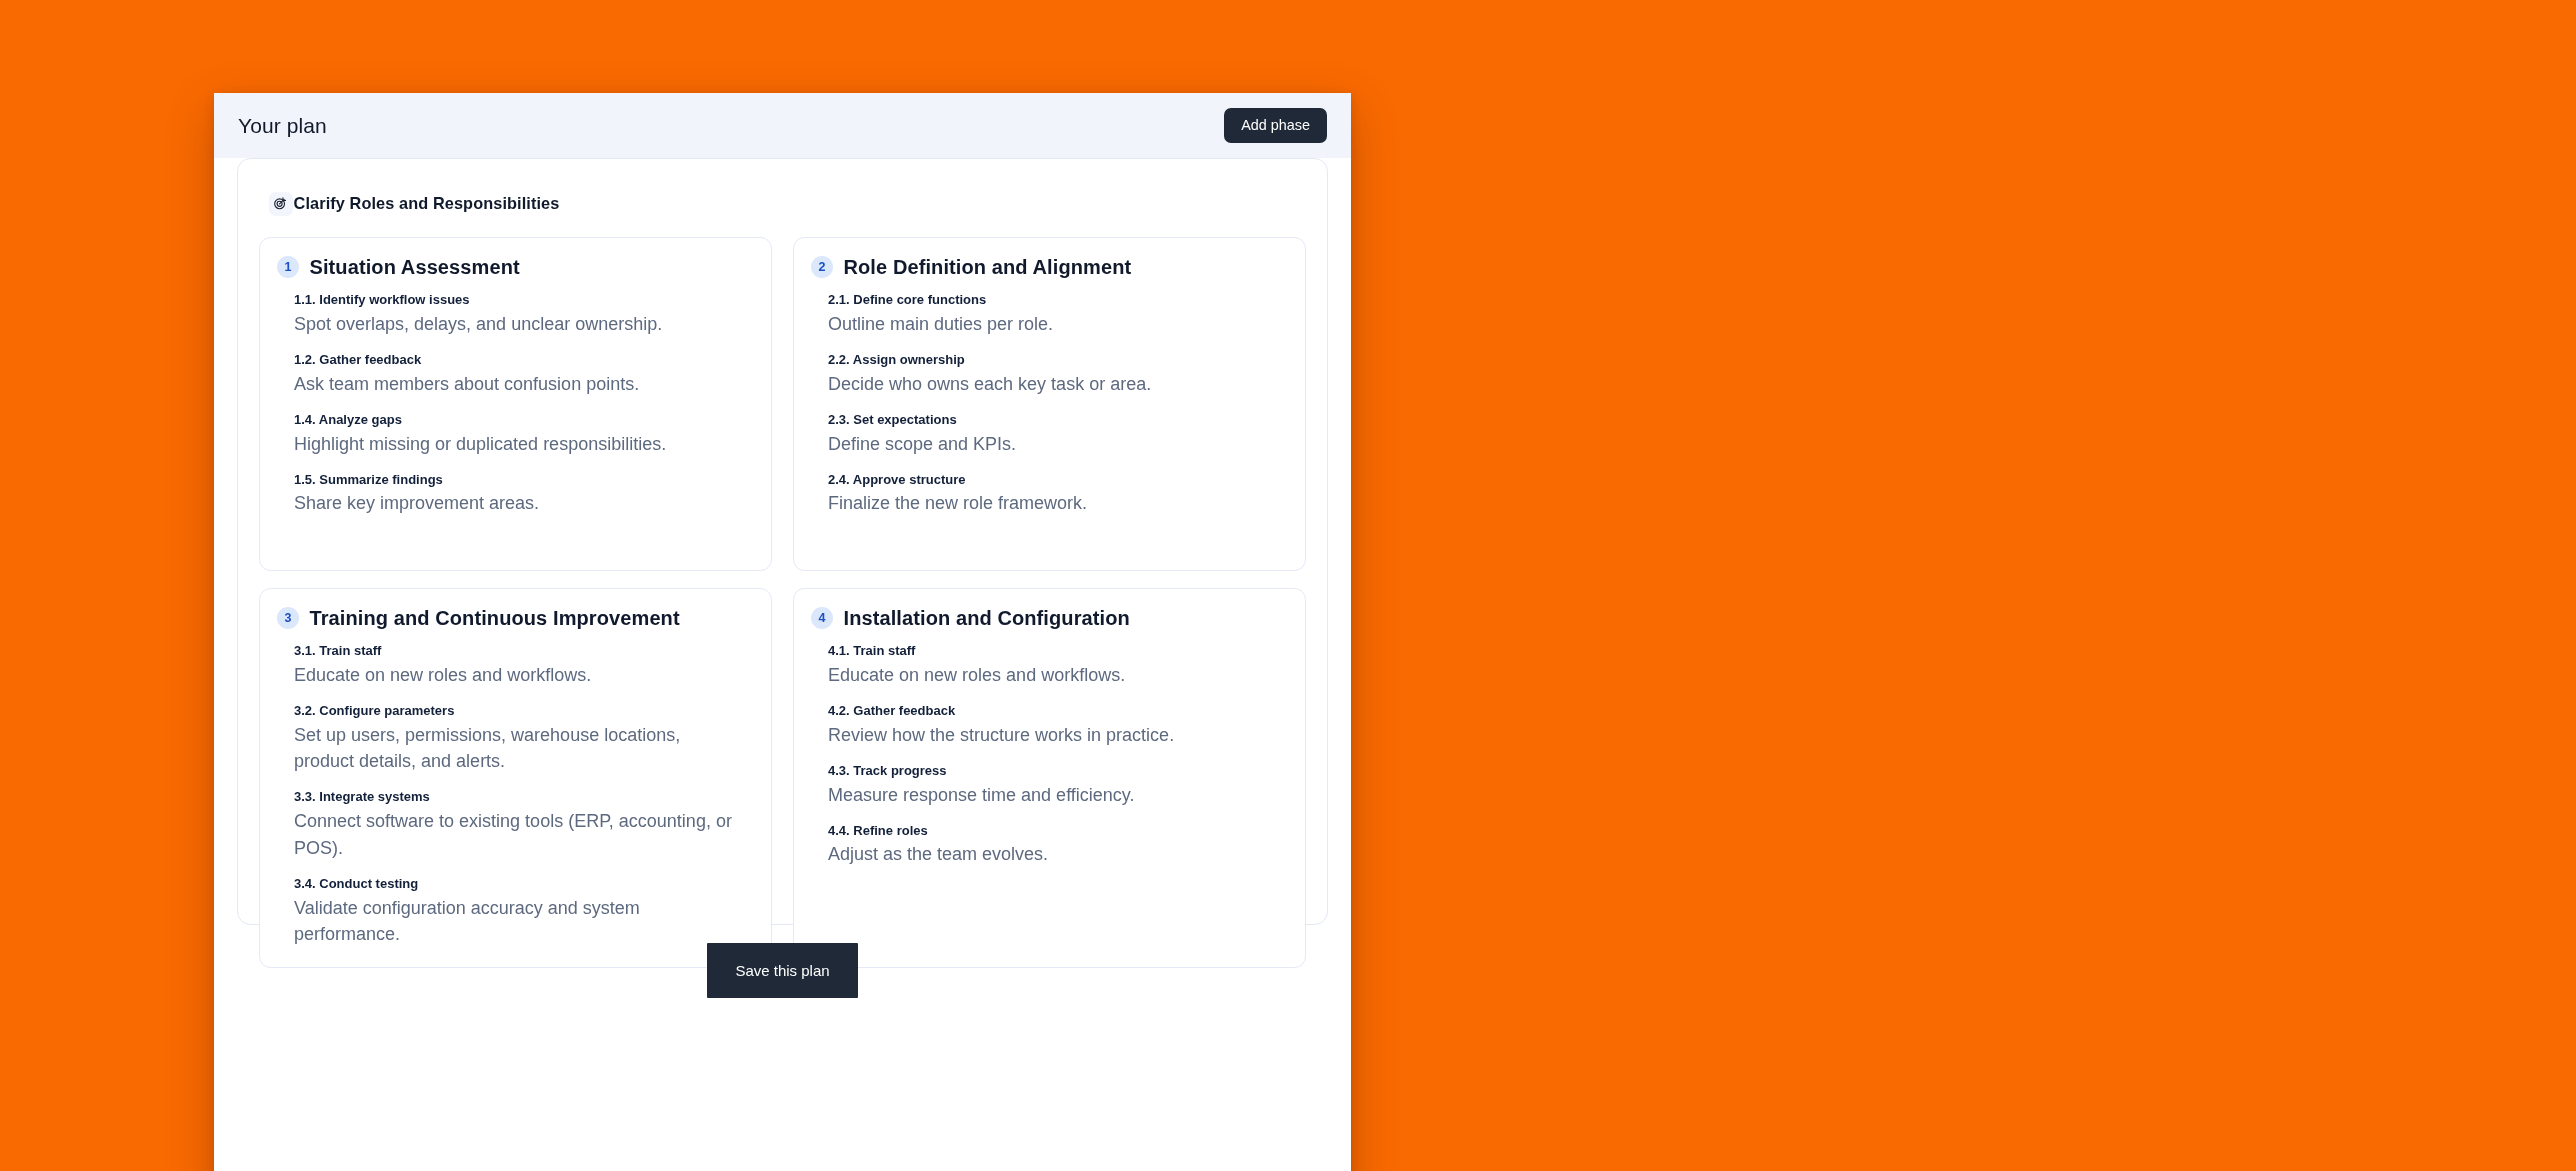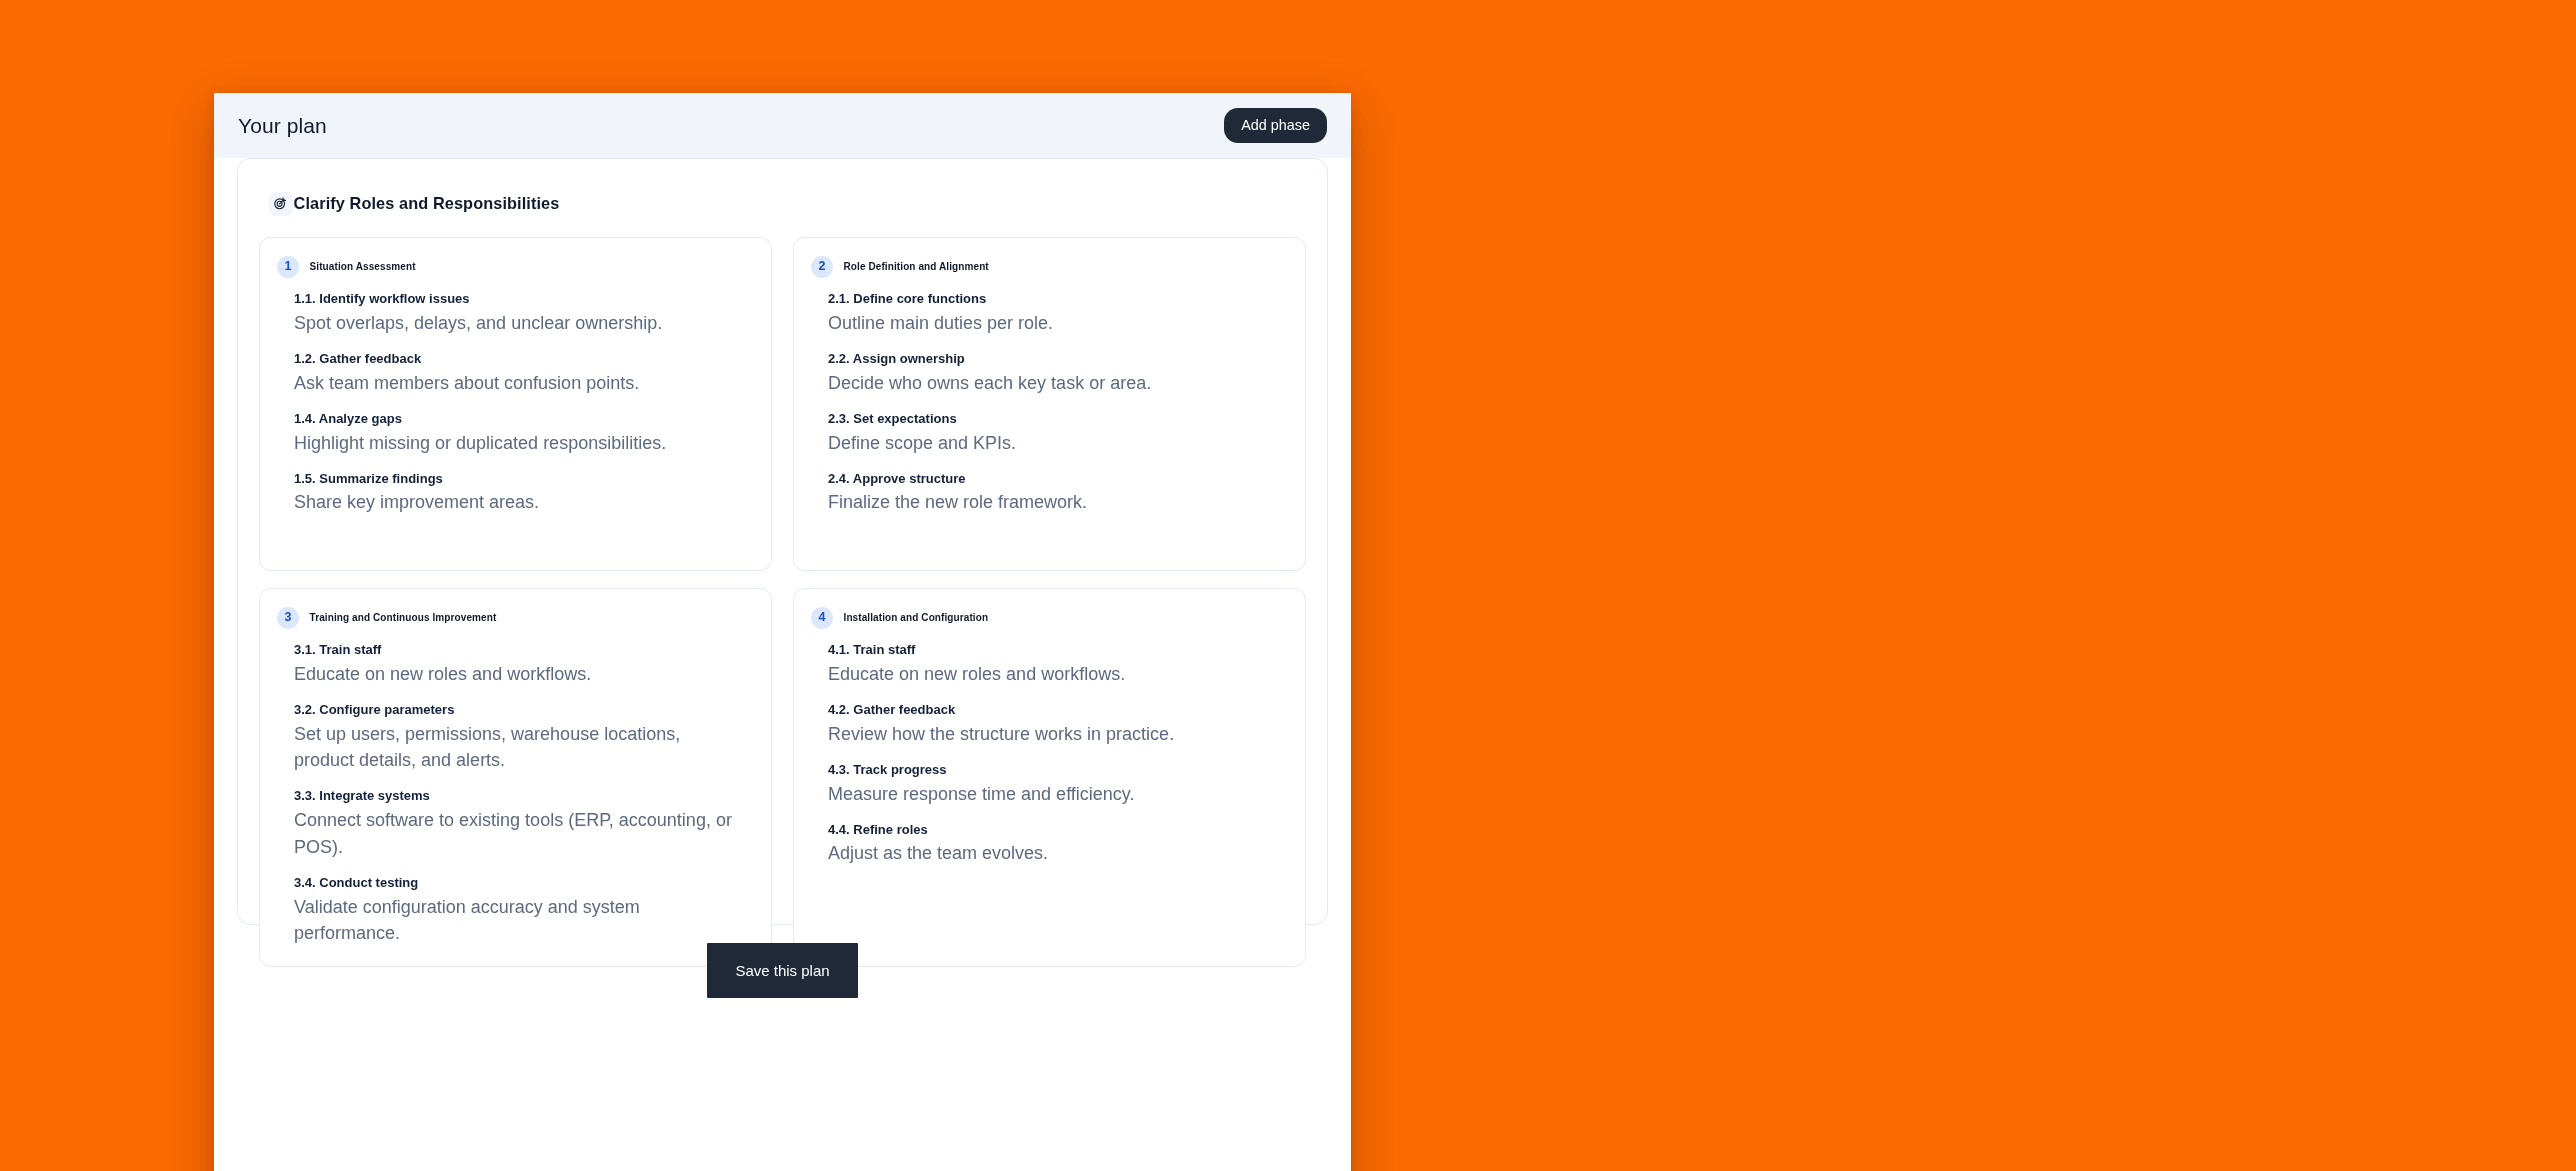--- a/index.html
+++ b/index.html
@@ -42,21 +42,21 @@
     font-size: 21px;
     font-weight: 400;
     color: #11192b;
     letter-spacing: 0.1px;
   }
 
   #add-phase-button {
     background: #1f2937;
     color: #ffffff;
     border: none;
-    border-radius: 14px;
+    border-radius: 7px;
     font-family: "Liberation Sans", sans-serif;
     font-size: 14.4px;
     font-weight: 400;
     padding: 10.5px 17px;
     cursor: pointer;
     line-height: 1;
   }
 
   
   #plan-panel {
@@ -127,21 +127,21 @@
     font-size: 12.5px;
     font-weight: 600;
     display: flex;
     align-items: center;
     justify-content: center;
     flex: none;
     line-height: 1;
   }
 
   .step-card-title {
-    font-size: 10px;
+    font-size: 20px;
     font-weight: 700;
     color: #111a2c;
     letter-spacing: 0.1px;
   }
 
   .task-list { padding-left: 17px; }
 
   .task-item { margin-bottom: 13.4px; }
   .task-item:last-child { margin-bottom: 0; }
 

